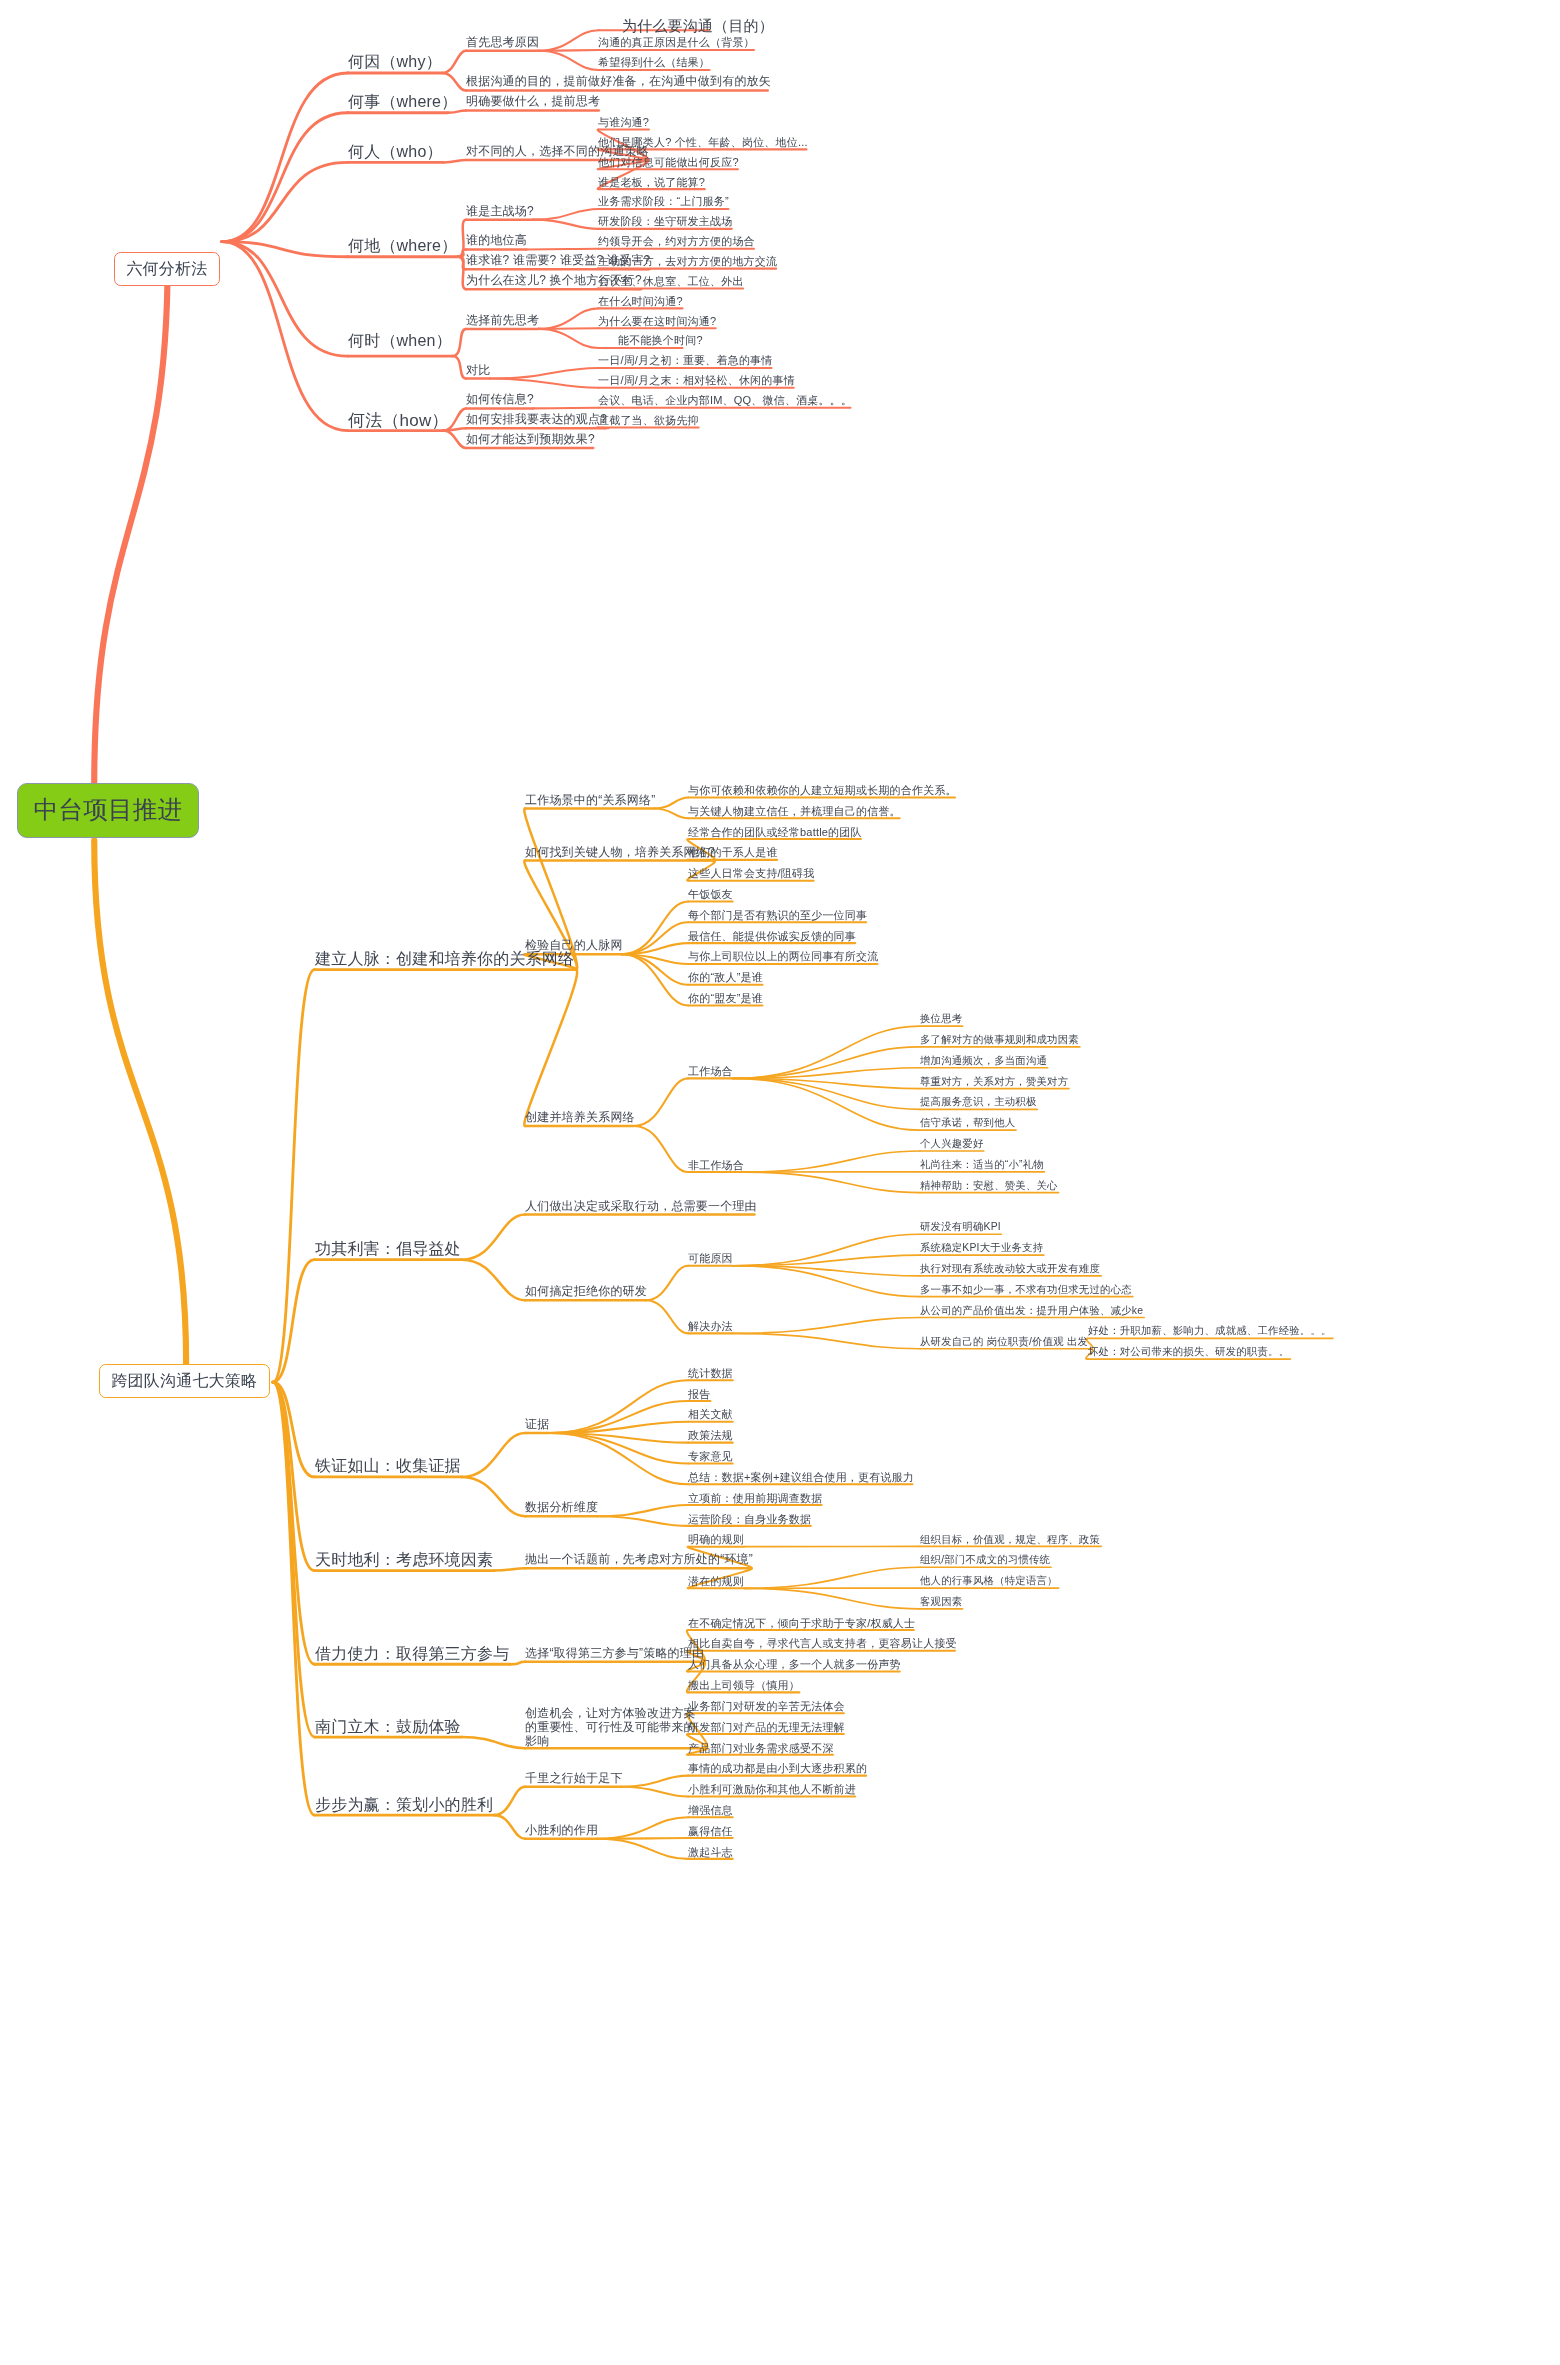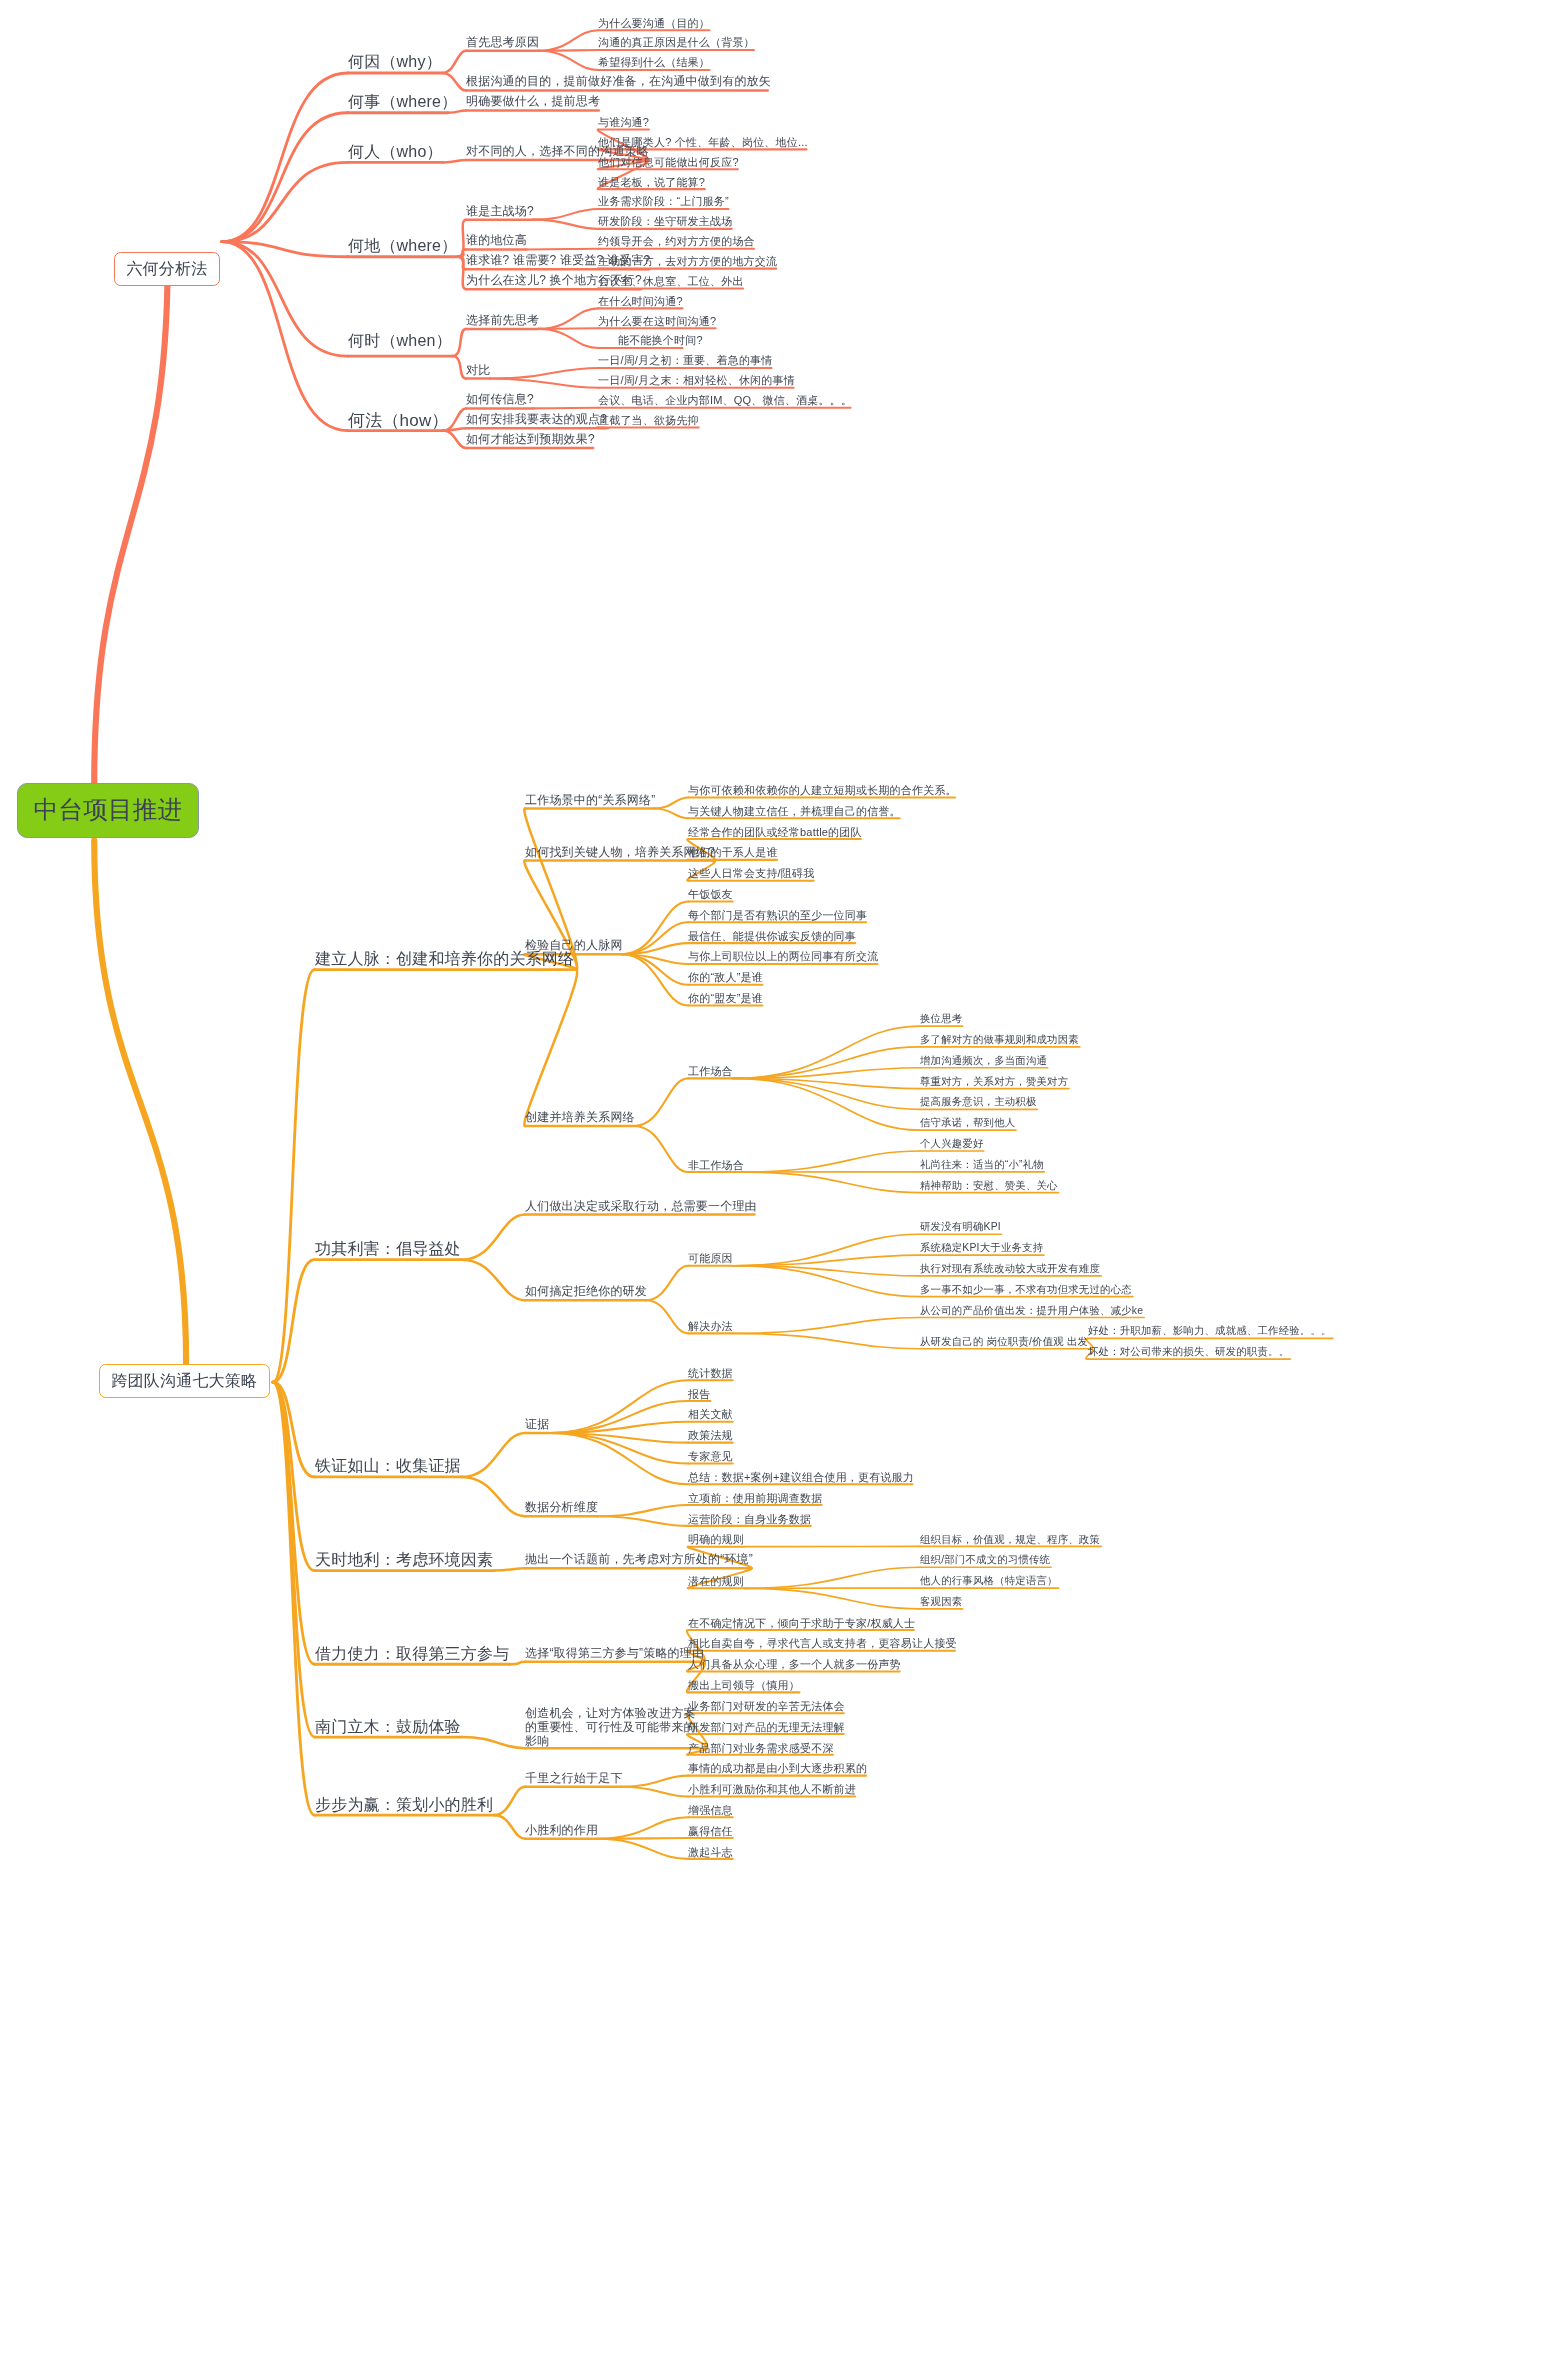--- a/index.html
+++ b/index.html
@@ -261,21 +261,21 @@
       <path d="M1263 3886.5 C1368.6 3886.5,1381.08 3885,1455 3885" fill="none" stroke="#f5a51f" stroke-width="4.4" stroke-linecap="round"></path>
       <path d="M1455 3929 L1549 3929" fill="none" stroke="#f5a51f" stroke-width="4.4" stroke-linecap="round"></path>
       <path d="M1263 3886.5 C1368.6 3886.5,1381.08 3929,1455 3929" fill="none" stroke="#f5a51f" stroke-width="4.4" stroke-linecap="round"></path>
     </svg>
   <div id="nodes">
       <div class="node root" style="left: 16.6px; top: 783px;">中台项目推进</div>
       <div class="node topic" style="border-color: rgb(250, 118, 89); left: 114px; top: 224px; margin-top: 28px;">六何分析法</div>
       <div class="node topic warm" style="border-color: rgb(245, 165, 31); left: 99px; top: 1364px;">跨团队沟通七大策略</div>
       <div class="node lvl1" style="font-size: 16px; left: 348px; top: 53px;">何因（why）</div>
       <div class="node lvl2" style="font-size: 12px; left: 466px; top: 36px;">首先思考原因</div>
-      <div class="node lvl3" style="font-size: 11px; left: 598px; top: 16.6px; text-align: center;">为什么要沟通（目的）</div>
+      <div class="node lvl3" style="font-size: 15px; left: 622px; top: 16.6px; text-align: center;">为什么要沟通（目的）</div>
       <div class="node lvl3" style="font-size: 11px; left: 598px; top: 36px;">沟通的真正原因是什么（背景）</div>
       <div class="node lvl3" style="font-size: 11px; left: 598px; top: 56px;">希望得到什么（结果）</div>
       <div class="node lvl2" style="font-size: 12px; left: 466px; top: 75px;">根据沟通的目的，提前做好准备，在沟通中做到有的放矢</div>
       <div class="node lvl1" style="font-size: 16px; left: 348px; top: 93px;">何事（where）</div>
       <div class="node lvl2" style="font-size: 12px; left: 466px; top: 95px;">明确要做什么，提前思考</div>
       <div class="node lvl1" style="font-size: 16px; left: 348px; top: 143px;">何人（who）</div>
       <div class="node lvl2" style="font-size: 12px; left: 466px; top: 145px;">对不同的人，选择不同的沟通策略</div>
       <div class="node lvl3" style="font-size: 11px; left: 598px; top: 116px;">与谁沟通?</div>
       <div class="node lvl3" style="font-size: 11px; left: 598px; top: 136px;">他们是哪类人? 个性、年龄、岗位、地位...</div>
       <div class="node lvl3" style="font-size: 11px; left: 598px; top: 156px;">他们对信息可能做出何反应?</div>

